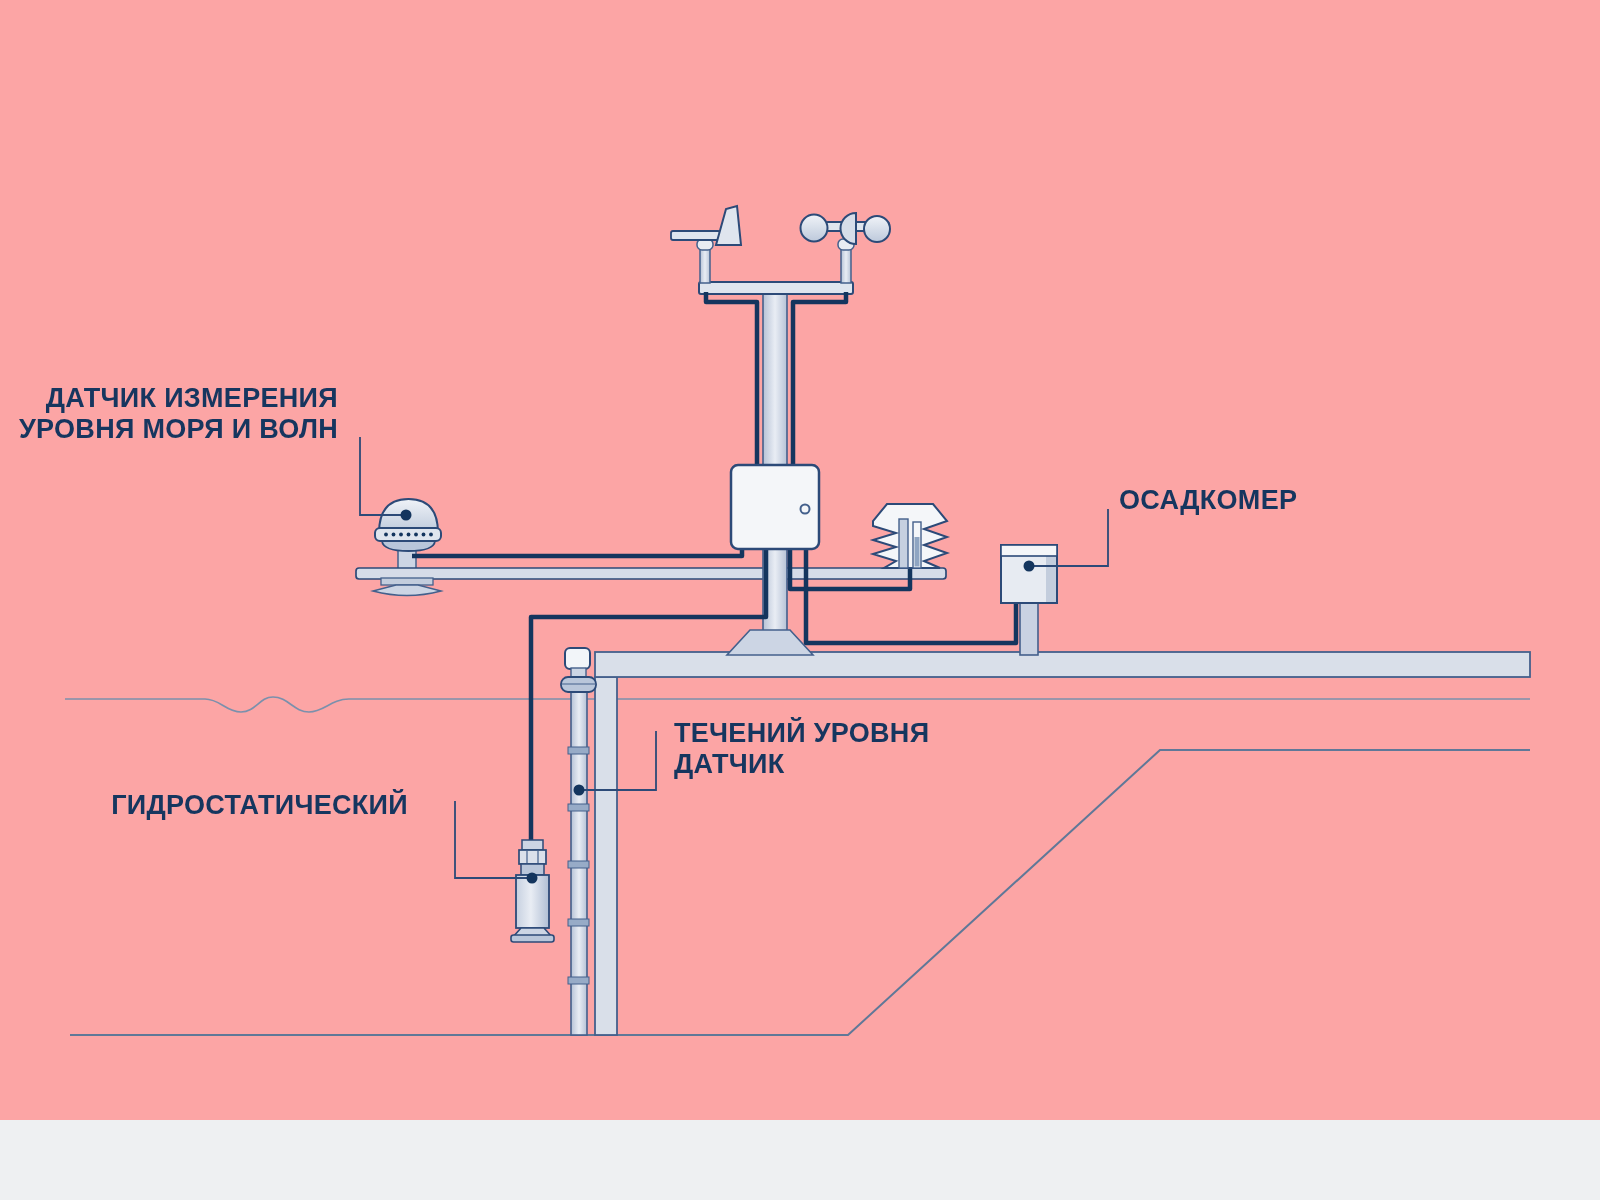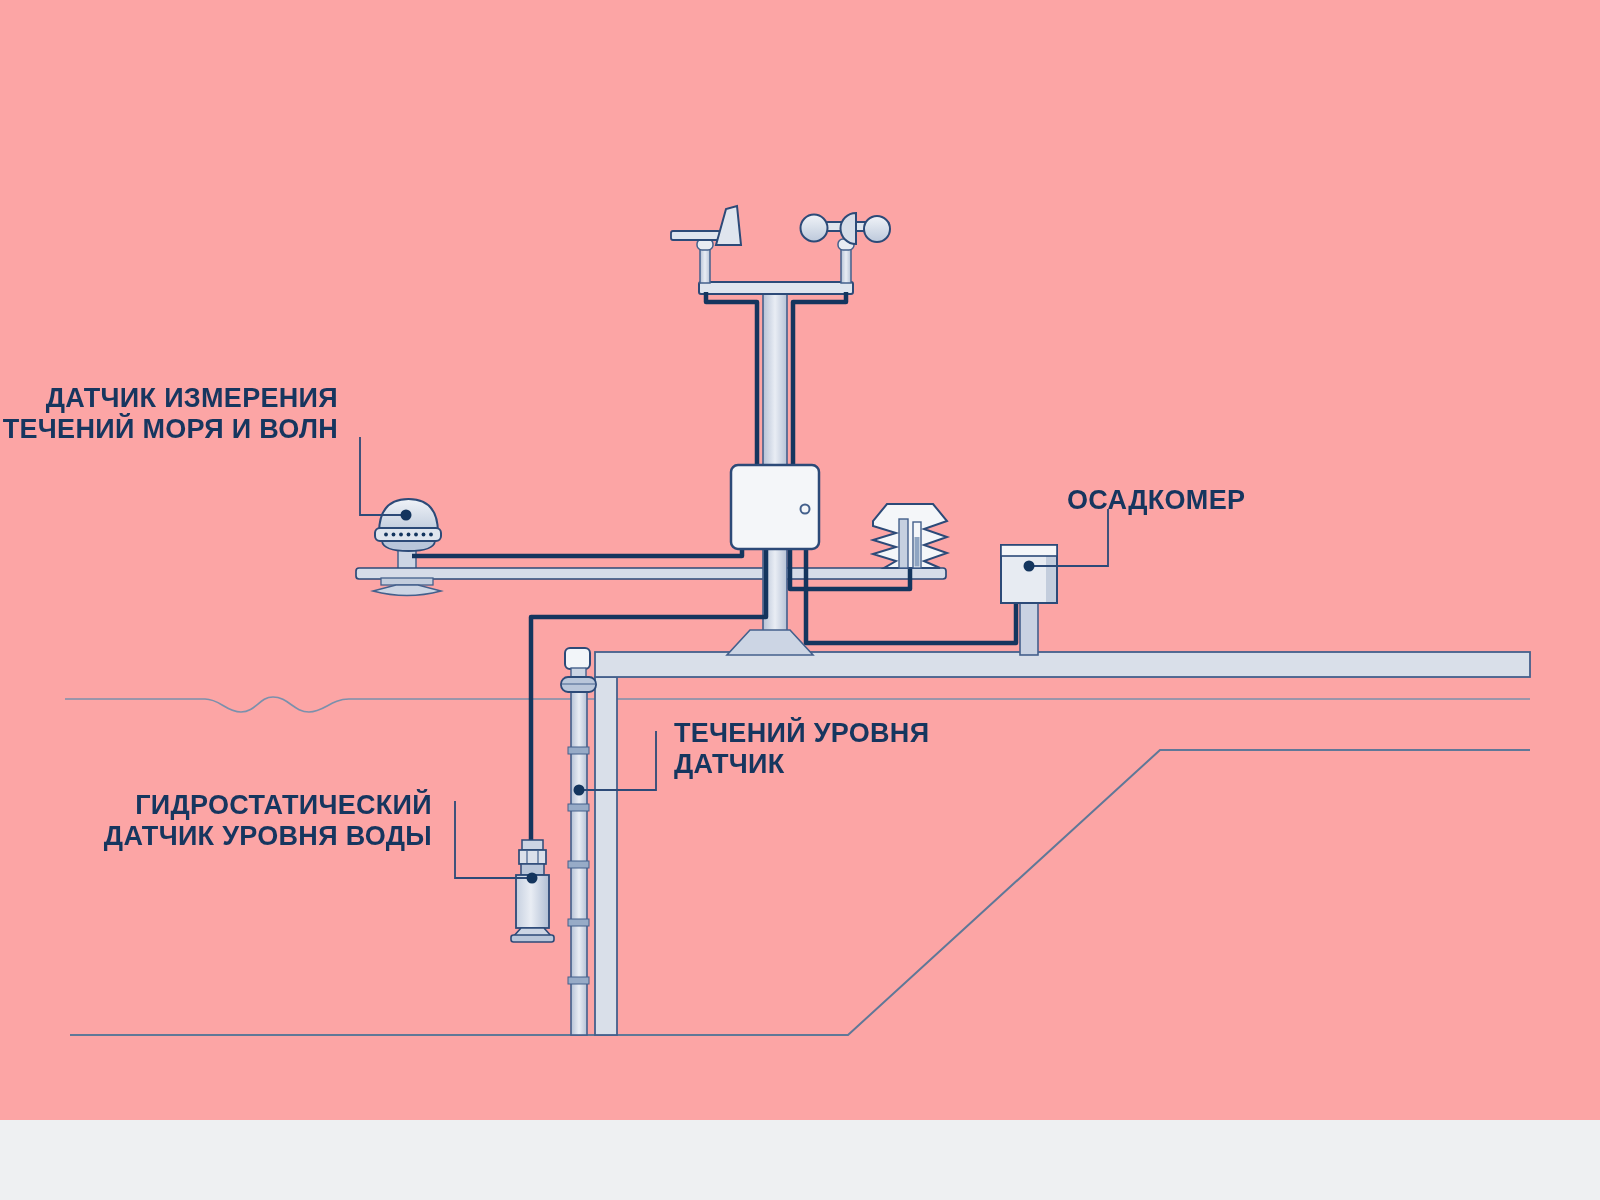--- a/index.html
+++ b/index.html
@@ -149,30 +149,29 @@
   <g fill="#14355e">
     <circle cx="406" cy="515" r="5.5"></circle>
     <circle cx="1029" cy="566" r="5.5"></circle>
     <circle cx="579" cy="790" r="5.5"></circle>
     <circle cx="532" cy="878" r="5.5"></circle>
   </g>
 </svg>
 
   <div class="label right" style="right:1262px;top:383px">
     <span>ДАТЧИК ИЗМЕРЕНИЯ</span>
-    <span>ТЕЧЕНИЙ МОРЯ И ВОЛН</span>
+    <span>УРОВНЯ МОРЯ И ВОЛН</span>
   </div>
 
-  <div class="label" style="left:1067px;top:485px">
+  <div class="label" style="left:1119px;top:485px">
     <span>ОСАДКОМЕР</span>
   </div>
 
   <div class="label" style="left:674px;top:718px">
     <span>ТЕЧЕНИЙ УРОВНЯ</span>
     <span>ДАТЧИК</span>
   </div>
 
-  <div class="label right" style="right:1168px;top:790px">
+  <div class="label right" style="right:1192px;top:790px">
     <span>ГИДРОСТАТИЧЕСКИЙ</span>
-    <span>ДАТЧИК УРОВНЯ ВОДЫ</span>
   </div>
 
 </div>
 
 </body></html>

